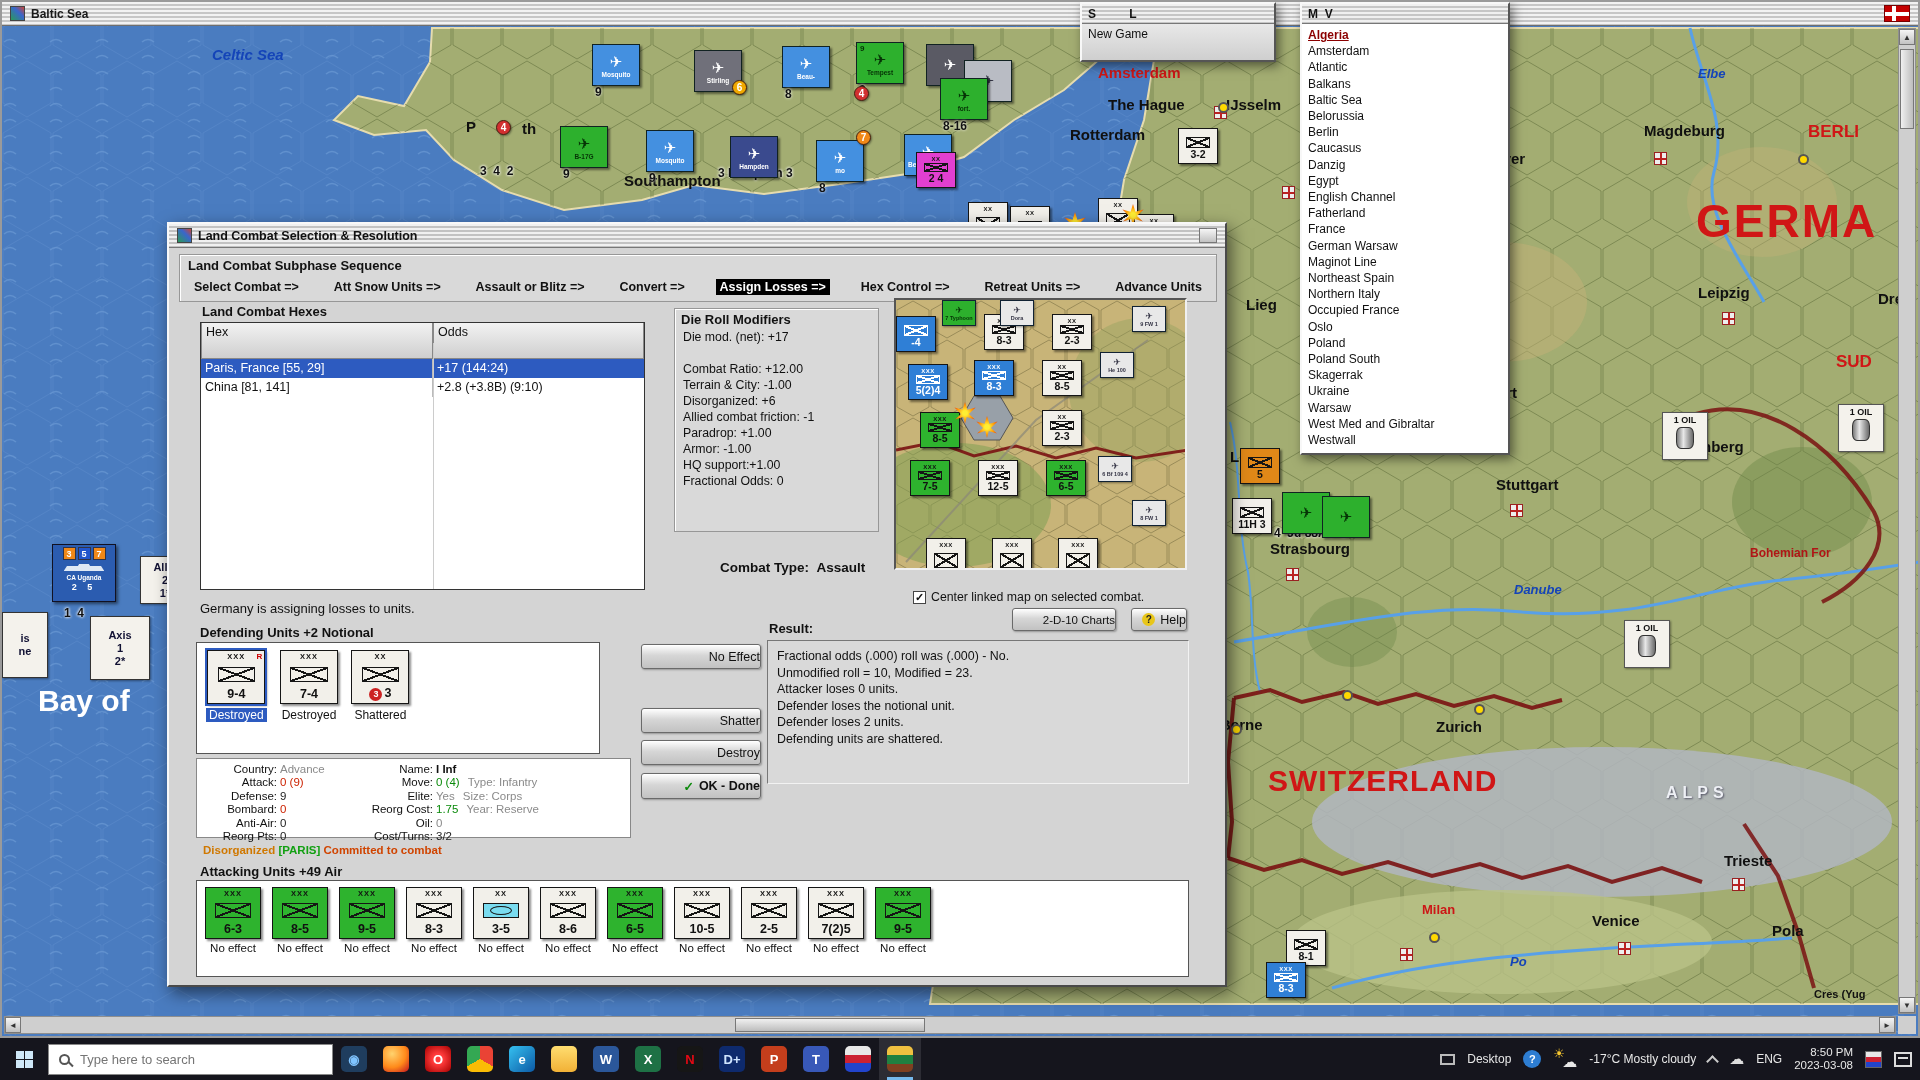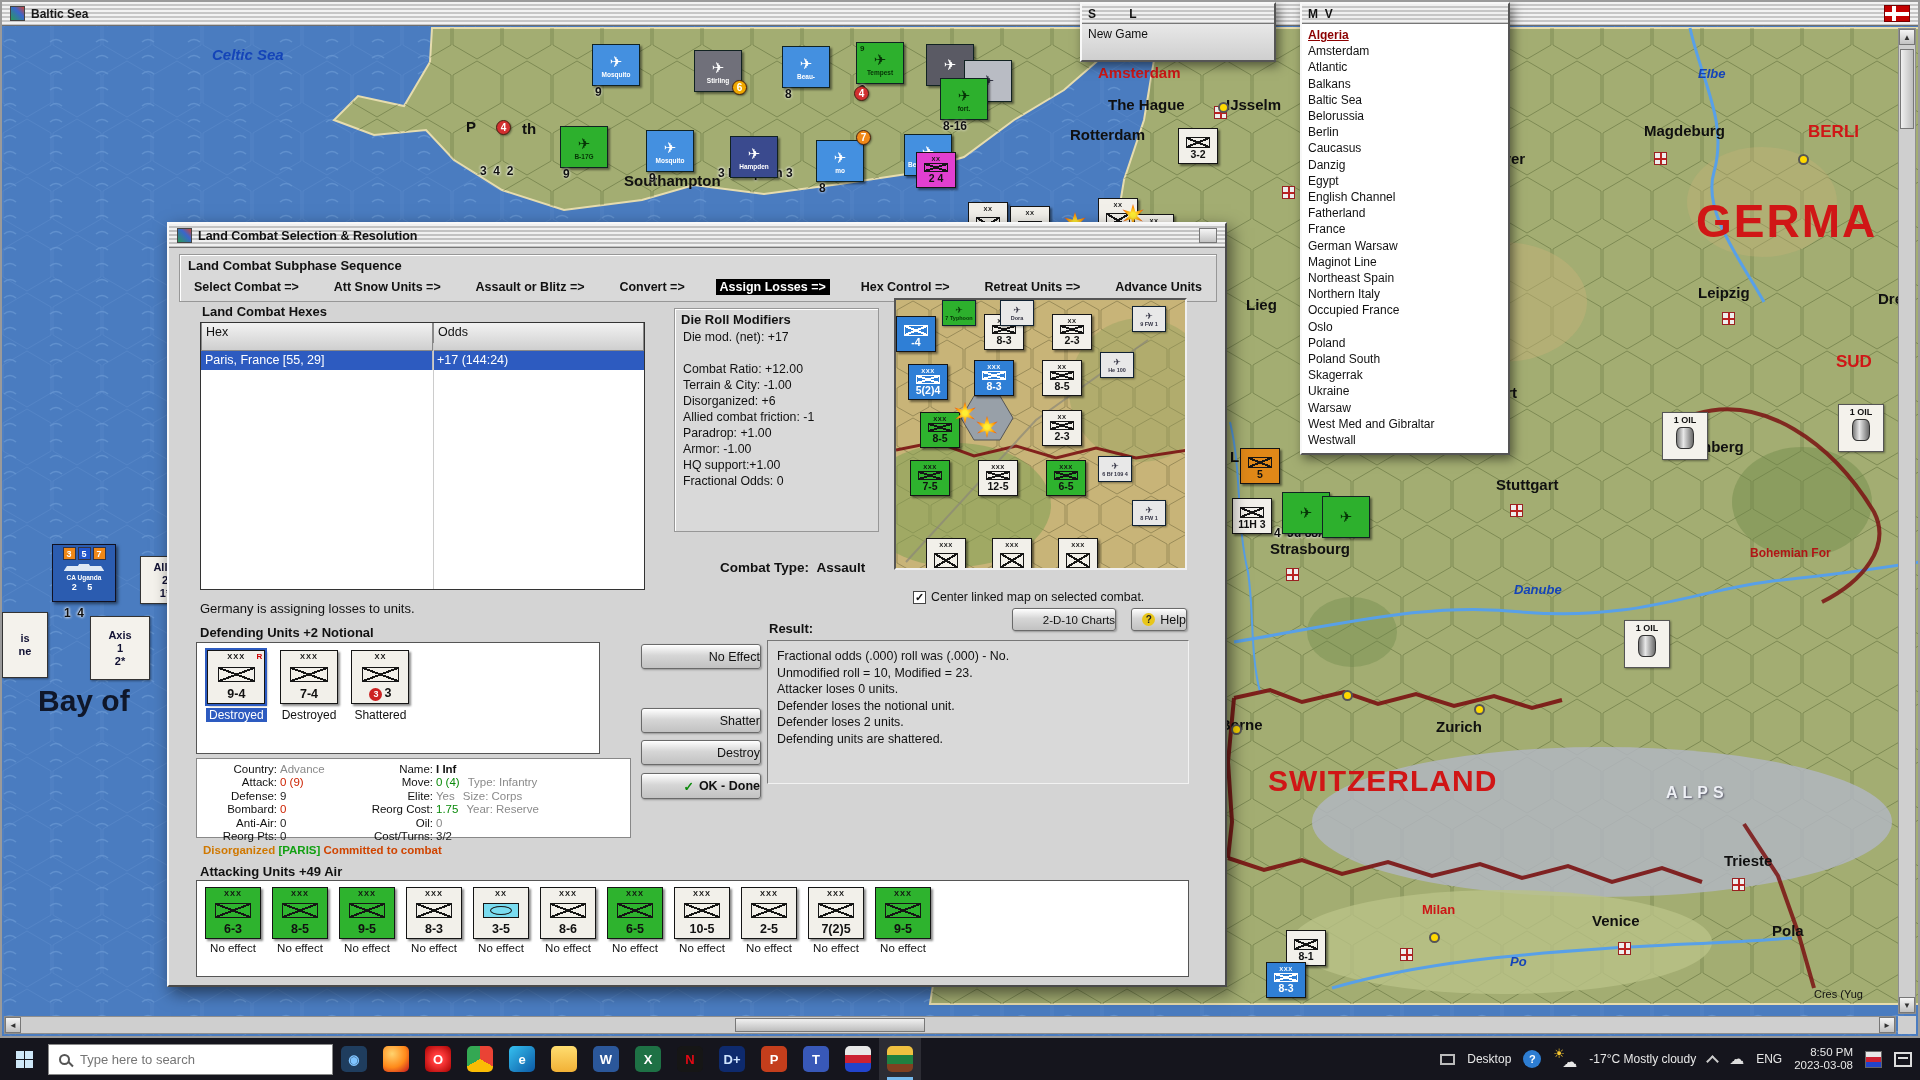--- a/index.html
+++ b/index.html
@@ -28,23 +28,23 @@
   .vscroll .up{top:0;left:0;} .vscroll .down{bottom:0;left:0;}
   .hscroll .left{left:0;top:0;} .hscroll .right{right:0;top:0;}
   .vthumb{position:absolute;left:1px;right:1px;top:20px;height:80px;background:linear-gradient(90deg,#f0f0f0,#bdbdbd);border:1px solid #777;}
   .hthumb{position:absolute;top:1px;bottom:1px;left:730px;width:190px;background:linear-gradient(#f0f0f0,#bdbdbd);border:1px solid #777;}
   .scr-corner{position:absolute;right:2px;bottom:2px;width:18px;height:18px;background:#cfcfcf;z-index:4;}
   
   .map-layer{position:absolute;inset:0;z-index:0;}
   .map-svg{position:absolute;left:0;top:0;}
   .map-label{position:absolute;white-space:pre;z-index:1;}
   .water-name{color:#1444b8;font-size:15px;font-weight:bold;font-style:italic;}
-  .water-name-xl{color:#0f172a;font-size:30px;font-weight:bold;}
+  .water-name-xl{color:#ffffff;font-size:30px;font-weight:bold;}
   .city-big{color:#101010;font-size:15px;font-weight:bold;}
-  .city-small{color:#101010;font-size:11px;font-weight:normal;}
+  .city-small{color:#101010;font-size:11px;font-weight:bold;}
   .city-red{color:#cc1616;font-size:15px;font-weight:bold;}
   .city-red-sm{color:#cc1616;font-size:13px;font-weight:bold;}
   .region-red-xl{color:#d01616;font-size:46px;font-weight:bold;letter-spacing:2px;}
   .region-red-lg{color:#d01616;font-size:30px;font-weight:bold;letter-spacing:1px;}
   .region-red-md{color:#d01616;font-size:17px;font-weight:bold;}
   .region-red-sm{color:#b01616;font-size:12px;font-weight:bold;}
   .region-terrain{color:#eef0f5;font-size:16px;font-weight:bold;letter-spacing:5px;text-shadow:1px 1px 2px #556;}
   .river-lbl{color:#1444b8;font-size:13px;font-style:italic;font-weight:bold;}
   .counter-caption{color:#101010;font-size:12px;font-weight:bold;text-shadow:0 0 3px #fff,0 0 3px #fff;}
   
@@ -134,21 +134,21 @@
   .group{position:absolute;border:1px solid #979797;box-shadow:inset 1px 1px 0 #fff;background:#d9d9d9;}
   .grp-label{position:absolute;font-weight:bold;font-size:13px;}
   .seq-group{left:10px;top:30px;width:1038px;height:48px;}
   .seq-title{position:absolute;left:8px;top:3px;font-weight:bold;font-size:13px;}
   .seq-steps{position:absolute;left:10px;right:10px;top:24px;display:flex;justify-content:space-between;
        font-weight:bold;font-size:12.5px;}
   .seq-step{padding:1px 4px;white-space:nowrap;}
   .seq-step.active{background:#000;color:#fff;}
   .hex-table{position:absolute;left:31px;top:98px;width:445px;height:268px;background:#fff;
        border:1px solid #333;font-size:12.5px;}
-  .ht-head{display:flex;height:28px;}
+  .ht-head{display:flex;height:36px;}
   .ht-head span{background:linear-gradient(#f2f2f2,#cfcfcf);border:1px solid #888;border-top:none;
        padding:2px 4px;font-weight:normal;}
   .ht-c1{width:232px;} .ht-c2{flex:1;}
   .ht-row{display:flex;height:19px;line-height:19px;}
   .ht-row .ht-c1{padding:0 4px;border-right:1px solid #bbb;}
   .ht-row .ht-c2{padding:0 4px;}
   .ht-row.sel{background:#2d5bc0;color:#fff;}
   .ht-divider{position:absolute;left:232px;top:20px;bottom:0;width:1px;background:#ccc;}
   .mod-group{left:505px;top:84px;width:205px;height:224px;}
   .mod-title{padding:3px 6px 1px;font-weight:bold;font-size:13px;}
@@ -632,20 +632,24 @@
       <div class="hex-table">
         <div class="ht-head">
           <span class="ht-c1">Hex</span>
           <span class="ht-c2">Odds</span>
         </div>
         <div>
             <div class="ht-row sel">
           <span class="ht-c1">Paris, France [55, 29]</span>
           <span class="ht-c2">+17 (144:24)</span>
         </div>
+            <div class="ht-row">
+          <span class="ht-c1">China [81, 141]</span>
+          <span class="ht-c2">+2.8 (+3.8B) (9:10)</span>
+        </div>
           </div>
         <div class="ht-divider"></div>
       </div>
 
       <div class="group mod-group">
         <div class="mod-title">Die Roll Modifiers</div>
         <div class="mod-lines">
             <div class="mod-line">Die mod. (net): +17</div>
             <div class="mod-line"></div>
             <div class="mod-line">Combat Ratio: +12.00</div>

